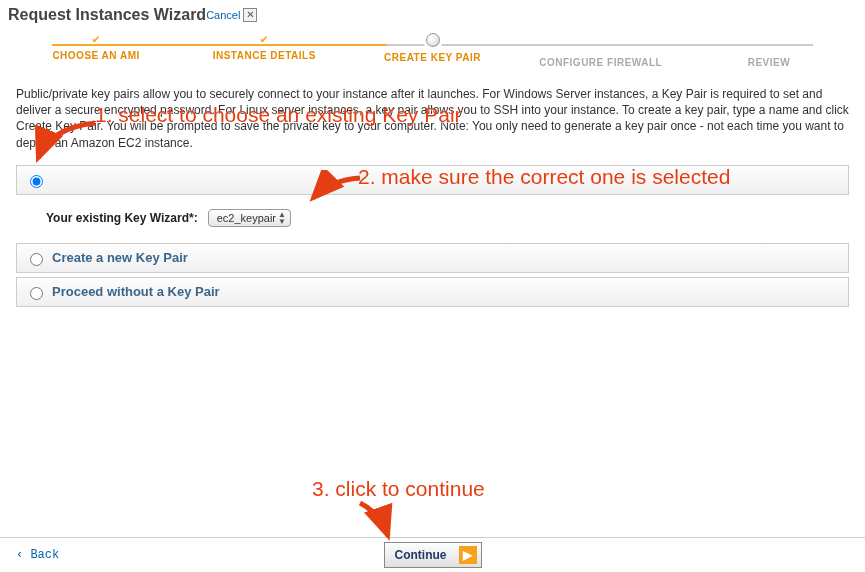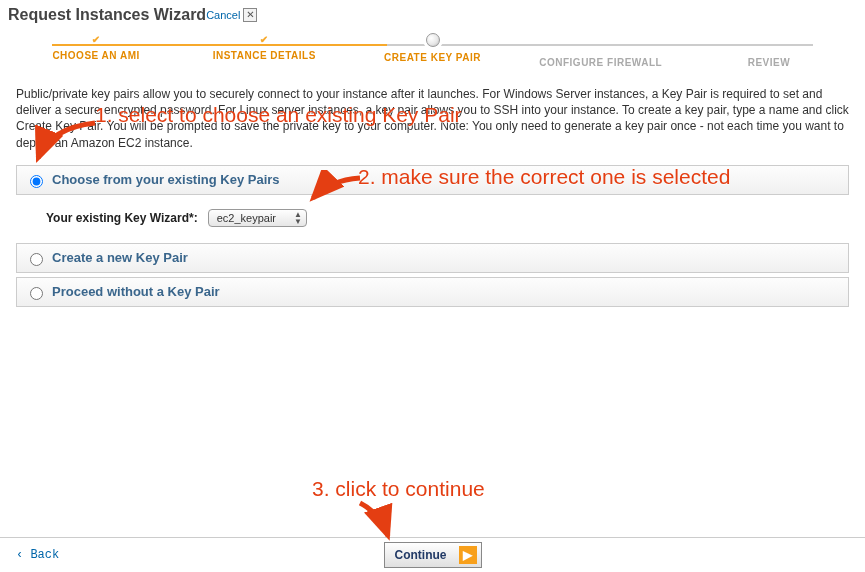--- a/index.html
+++ b/index.html
@@ -87,21 +87,21 @@
   .sub {
     padding: 10px 8px 16px 30px;
     display: flex; align-items: center; gap: 10px;
   }
   .sub .lbl { font-weight: bold; color: #222; }
   .select {
     display: inline-flex; align-items: center;
     border: 1px solid #999; border-radius: 4px;
     background: linear-gradient(#fefefe, #e6e6e6);
     padding: 1px 4px 1px 8px; font-size: 11px;
-    cursor: pointer; gap: 18px;
+    cursor: pointer; gap: 2px;
   }
   .select .arrows { font-size: 8px; color: #555; line-height: 7px; }
   .footer {
     margin-top: 230px;
     border-top: 1px solid #ccc;
     padding: 10px 16px 16px 16px;
     display: flex; align-items: center; justify-content: space-between;
     position: relative;
   }
   .back {
@@ -168,21 +168,20 @@
       <span>REVIEW</span>
     </div>
   </div>
 </div>
 
 <div class="content">
   <div class="intro">Public/private key pairs allow you to securely connect to your instance after it launches. For Windows Server instances, a Key Pair is required to set and deliver a secure encrypted password. For Linux server instances, a key pair allows you to SSH into your instance. To create a key pair, type a name and click Create Key Pair. You will be prompted to save the private key to your computer. Note: You only need to generate a key pair once - not each time you want to deploy an Amazon EC2 instance.</div>
 
   <div class="opt">
     <input type="radio" name="kp" checked="" style="">
-    <label>Choose from your existing Key Pairs</label>
   </div>
   <div class="sub">
     <span class="lbl">Your existing Key Wizard*:</span>
     <span class="select">
       <span>ec2_keypair</span>
       <span class="arrows">▲<br>▼</span>
     </span>
   </div>
 
   <div class="opt">

